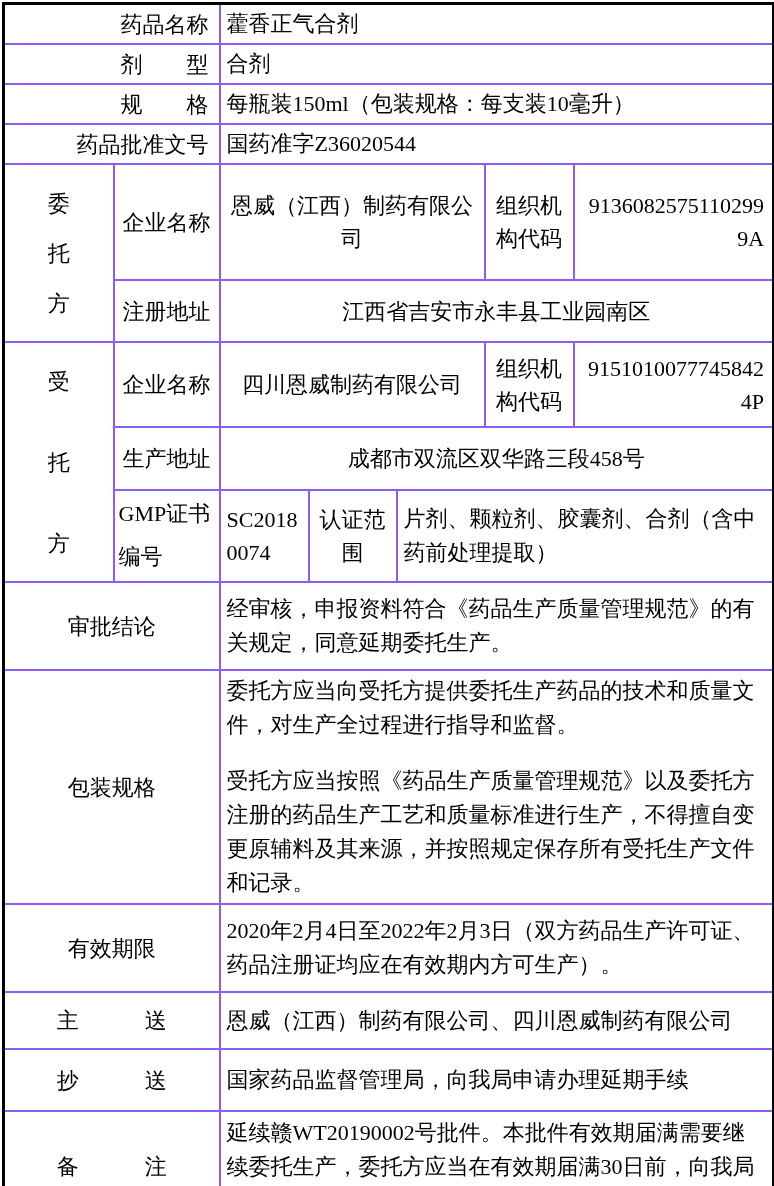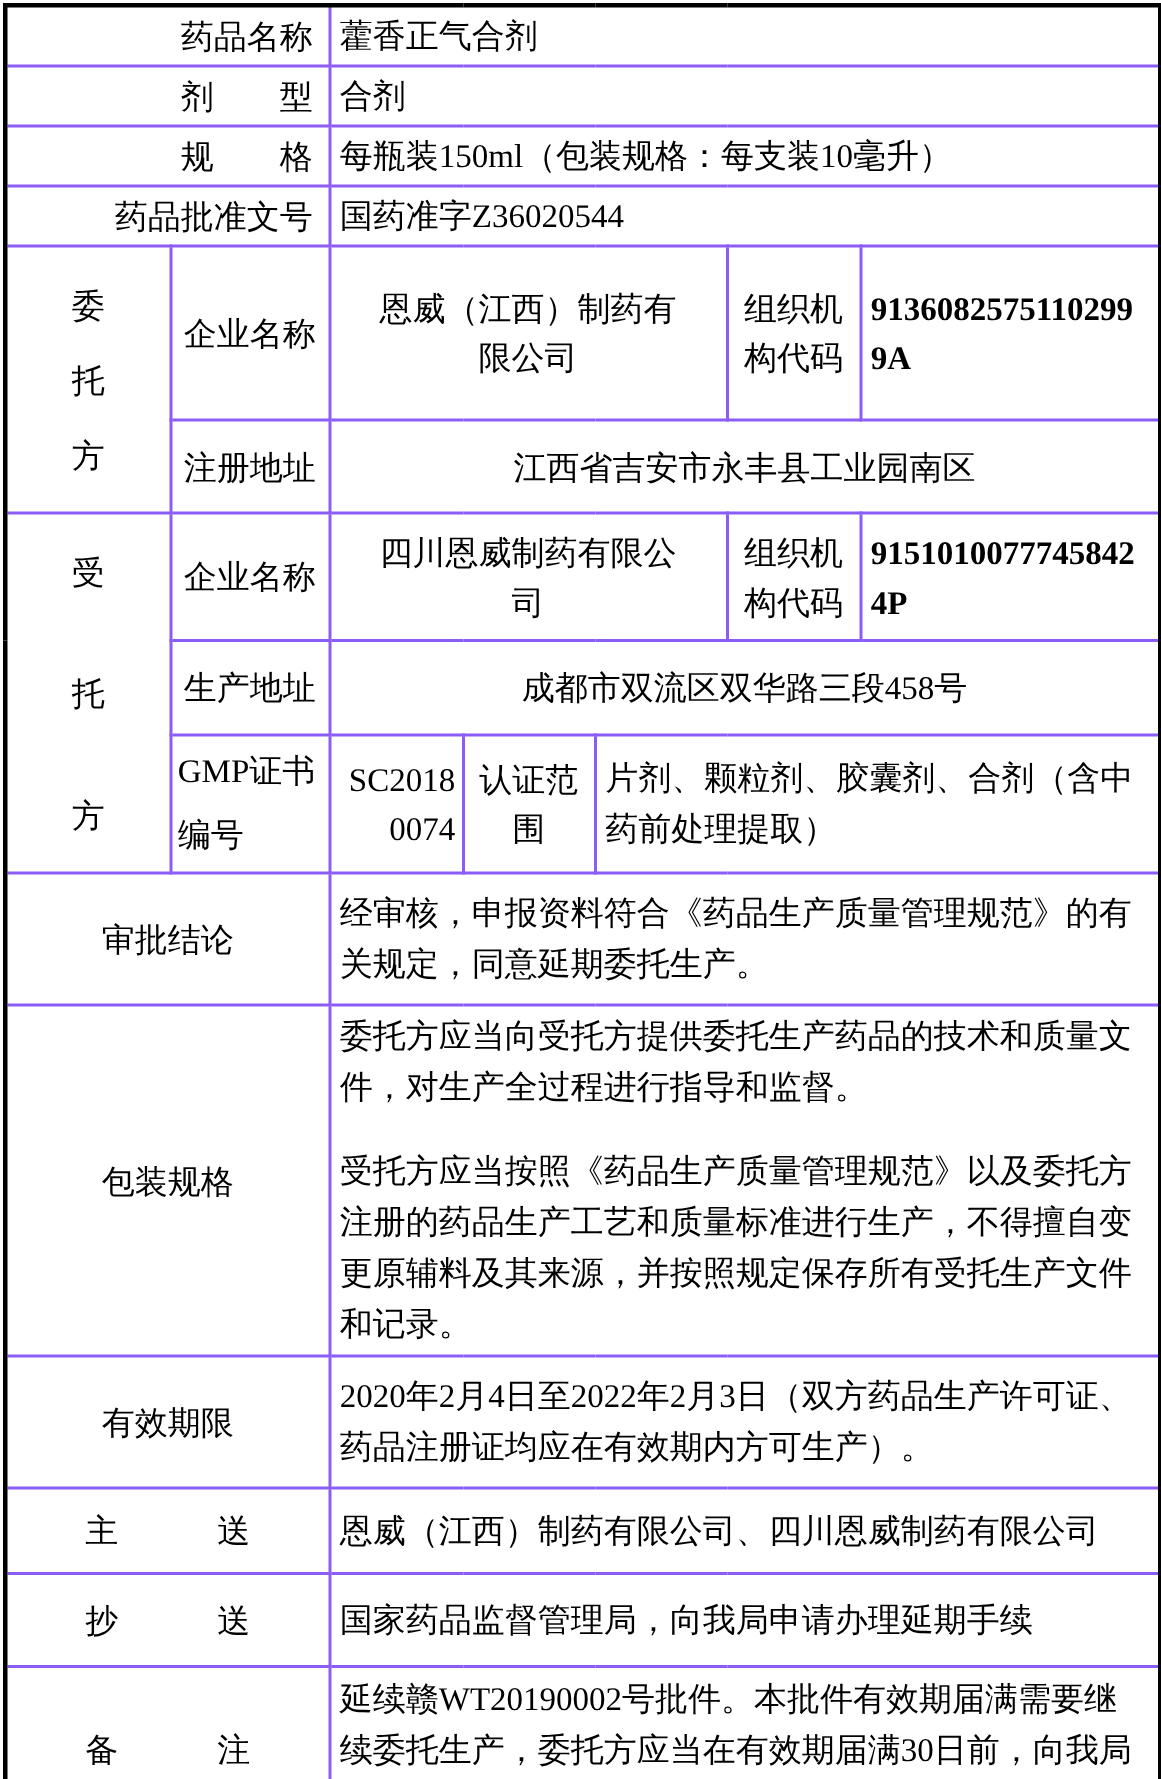--- a/index.html
+++ b/index.html
@@ -40,34 +40,33 @@
     line-height:1.55;
     word-break:break-all;
   }
   td.val-c{
     text-align:center;
     padding:13px 6px;
   }
   
   td.company{
     text-align:center;
-    padding:2px 27px;
+    padding:2px 10px;
     word-break:break-all;
   }
   
   td.code{
+    text-align:right;
+    padding:2px 8px 2px 6px;
+    word-break:break-all;
+    line-height:1.5;
+  }
+  
+  td.gmpno{
     text-align:left;
-    padding:2px 8px 2px 6px;
-    word-break:break-all;
-    line-height:1.5;
-    font-weight:bold;
-  }
-  
-  td.gmpno{
-    text-align:right;
     padding:2px 4px 2px 6px;
     word-break:break-all;
   }
   td.gmp-lbl{
     text-align:left;
     line-height:1.95;
     border-radius:31px;
   }
   
   td.side{ text-align:center; }

